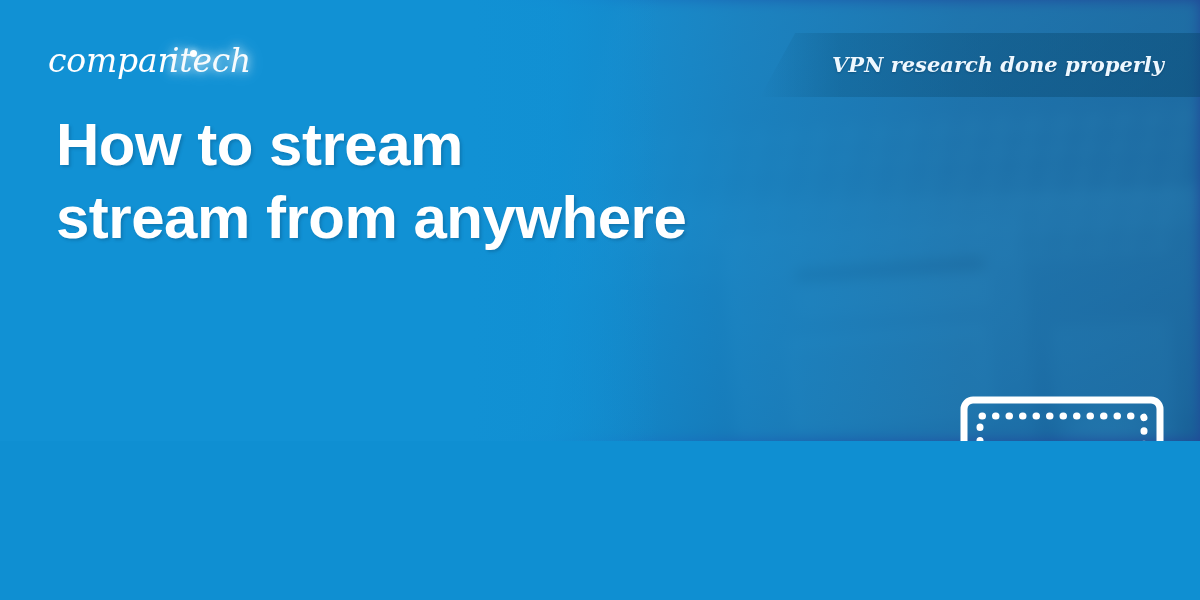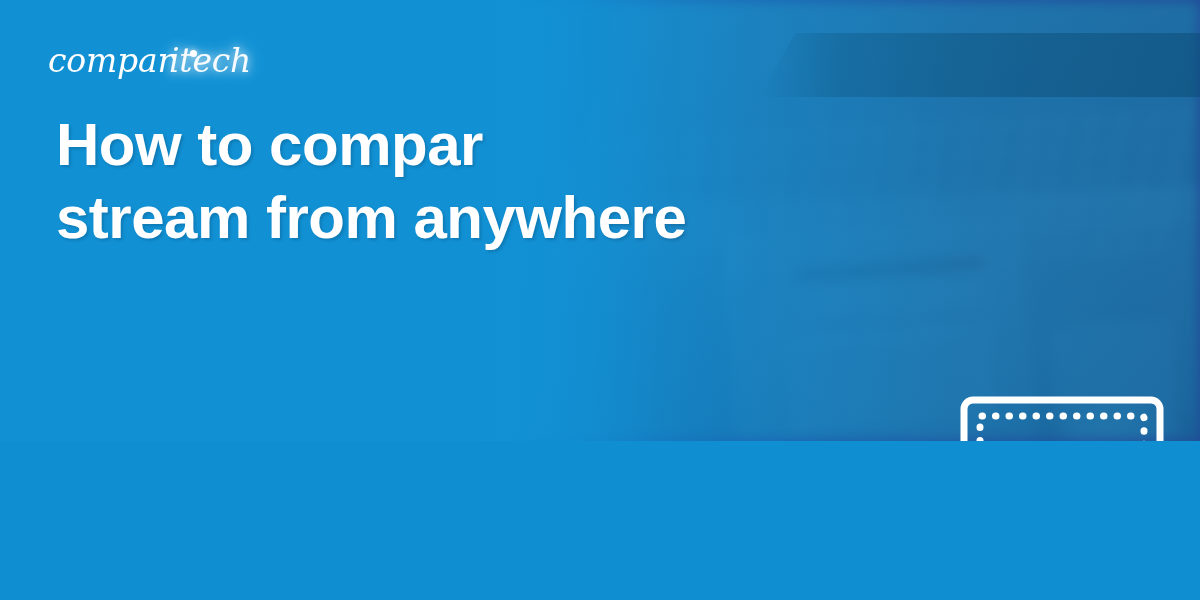--- a/index.html
+++ b/index.html
@@ -285,23 +285,24 @@
   <div class="left-block"></div>
   <div class="left-fade"></div>
 
   <div class="tagline-band"></div>
 
   <div class="logo">
     <span class="part-a">compar</span><span class="part-b">itech</span>
     <span class="logo-dot"></span>
   </div>
 
+  <div class="tagline">VPN research done properly</div>
 
   <div class="headline">
-    <span class="headline-line">How to compar</span>
+    <span class="headline-line">How to stream</span>
     <span class="headline-line">stream from anywhere</span>
   </div>
 
   <div class="hd-icon">
     <svg viewBox="0 0 210 175" xmlns="http://www.w3.org/2000/svg" aria-hidden="true">
 
       <rect x="4" y="4" width="196" height="133" rx="9" ry="9" fill="none" stroke="#ffffff" stroke-width="7"></rect>
 
       <rect x="20" y="20" width="164" height="101" rx="2" ry="2" fill="none" stroke="#ffffff" stroke-width="7" stroke-linecap="round" stroke-dasharray="0.5 13"></rect>
 

